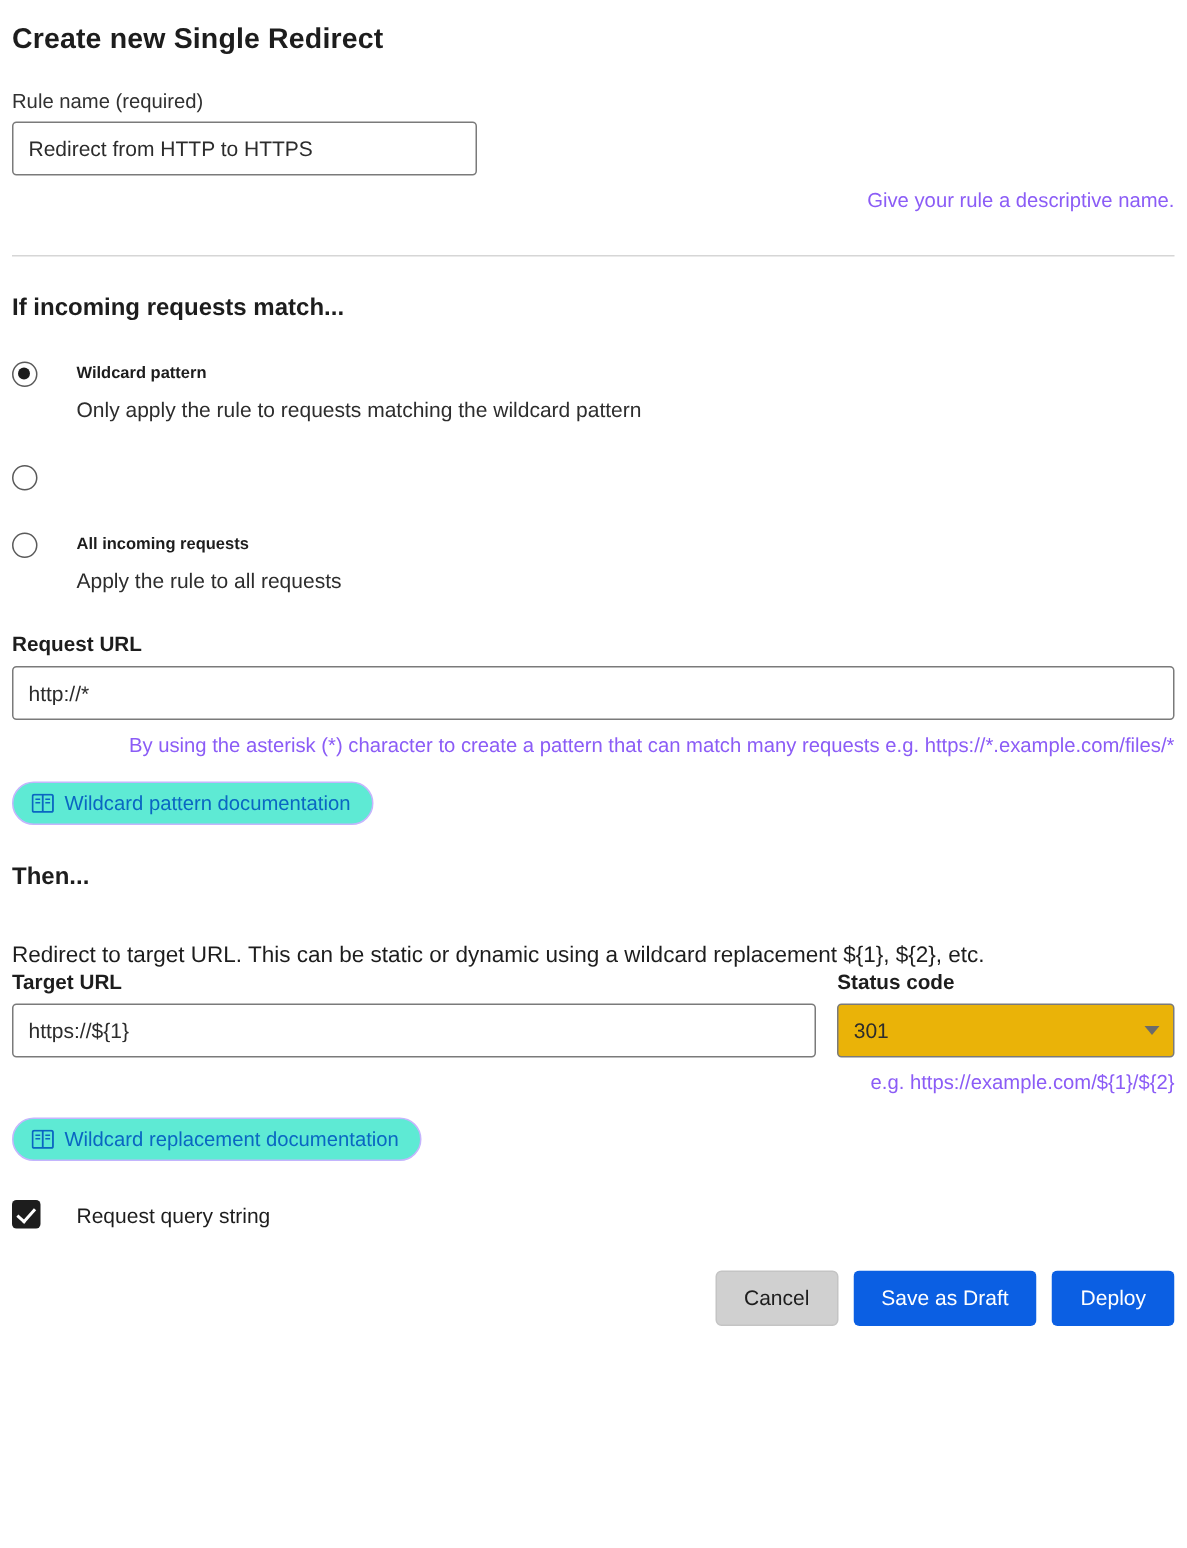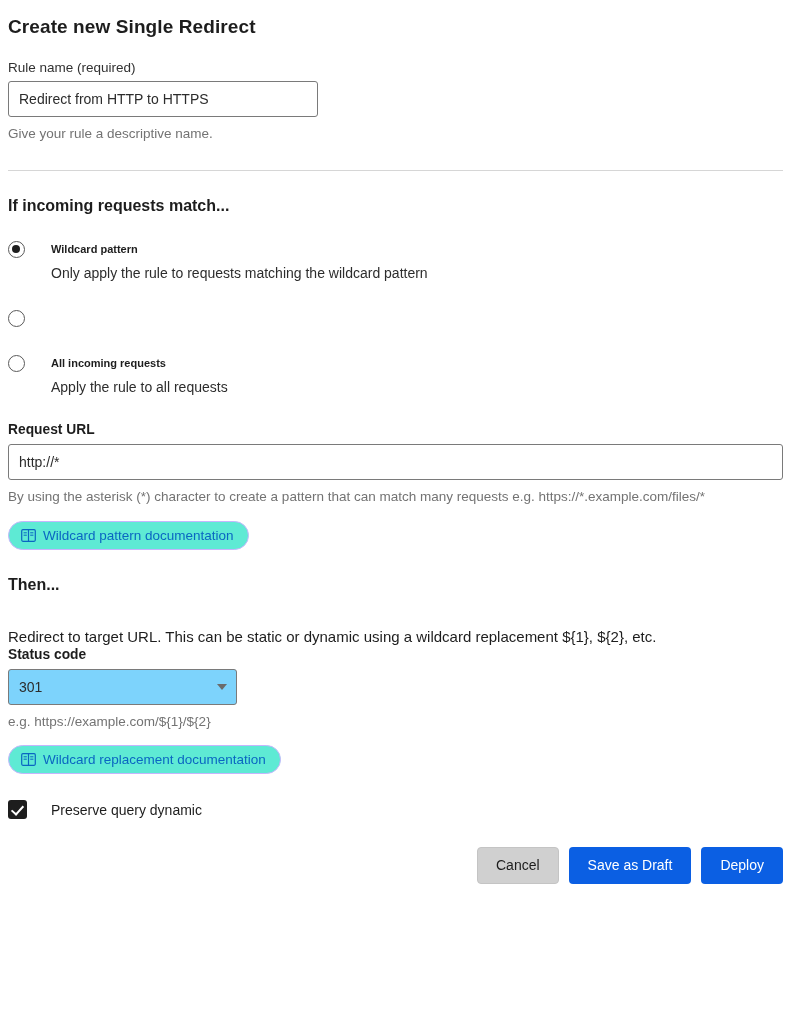--- a/index.html
+++ b/index.html
@@ -42,23 +42,24 @@
     font-family: "Liberation Sans", sans-serif;
     color: #2c2c2c;
     background: #ffffff;
     outline: none;
   }
   .text-input.full {
     width: 100%;
   }
   .helper {
     font-size: 13.5px;
-    color: #737373;
+    color: #8b5cf6;
     margin-top: 7px;
     line-height: 1.45;
+    text-align: right;
   }
   .divider {
     border: none;
     border-top: 1px solid #d6d6d6;
     margin: 26px 0 0 0;
   }
   .section-heading {
     font-size: 16px;
     font-weight: bold;
     color: #1d1d1d;
@@ -139,21 +140,21 @@
   .col-status { width: 229px; }
   .select-wrap {
     position: relative;
     width: 100%;
   }
   .select-box {
     width: 100%;
     height: 36px;
     border: 1px solid #7a7a7a;
     border-radius: 3px;
-    background: #7dd3fc;
+    background: #eab308;
     font-size: 14px;
     color: #2c2c2c;
     padding: 8px 30px 8px 10px;
     display: flex;
     align-items: center;
     cursor: pointer;
   }
   .select-caret {
     position: absolute;
     right: 10px;
@@ -274,20 +275,24 @@
         <line x1="9.2" y1="6.2" x2="12.4" y2="6.2" stroke="#0a66c2" stroke-width="1"></line>
       </svg>
     </span>
     <span>Wildcard pattern documentation</span>
   </div>
 
   <h2 class="section-heading">Then...</h2>
   <div class="then-text">Redirect to target URL. This can be static or dynamic using a wildcard replacement ${1}, ${2}, etc.</div>
 
   <div class="row">
+    <div class="col-target">
+      <div class="strong-label">Target URL</div>
+      <input class="text-input full" type="text" value="https://${1}" style="">
+    </div>
     <div class="col-status">
       <div class="strong-label">Status code</div>
       <div class="select-wrap">
         <div class="select-box">
           <span>301</span>
         </div>
         <span class="select-caret"></span>
       </div>
     </div>
   </div>
@@ -303,21 +308,21 @@
         <line x1="2.6" y1="6.2" x2="5.8" y2="6.2" stroke="#0a66c2" stroke-width="1"></line>
         <line x1="9.2" y1="3.8" x2="12.4" y2="3.8" stroke="#0a66c2" stroke-width="1"></line>
         <line x1="9.2" y1="6.2" x2="12.4" y2="6.2" stroke="#0a66c2" stroke-width="1"></line>
       </svg>
     </span>
     <span>Wildcard replacement documentation</span>
   </div>
 
   <div class="checkbox-row">
     <span class="checkbox-mark"></span>
-    <span class="checkbox-label">Preserve query dynamic</span>
+    <span class="checkbox-label">Request query string</span>
   </div>
 
   <div class="actions">
     <button class="btn btn-secondary">Cancel</button>
     <button class="btn btn-primary">Save as Draft</button>
     <button class="btn btn-primary">Deploy</button>
   </div>
 
 </div>
 

